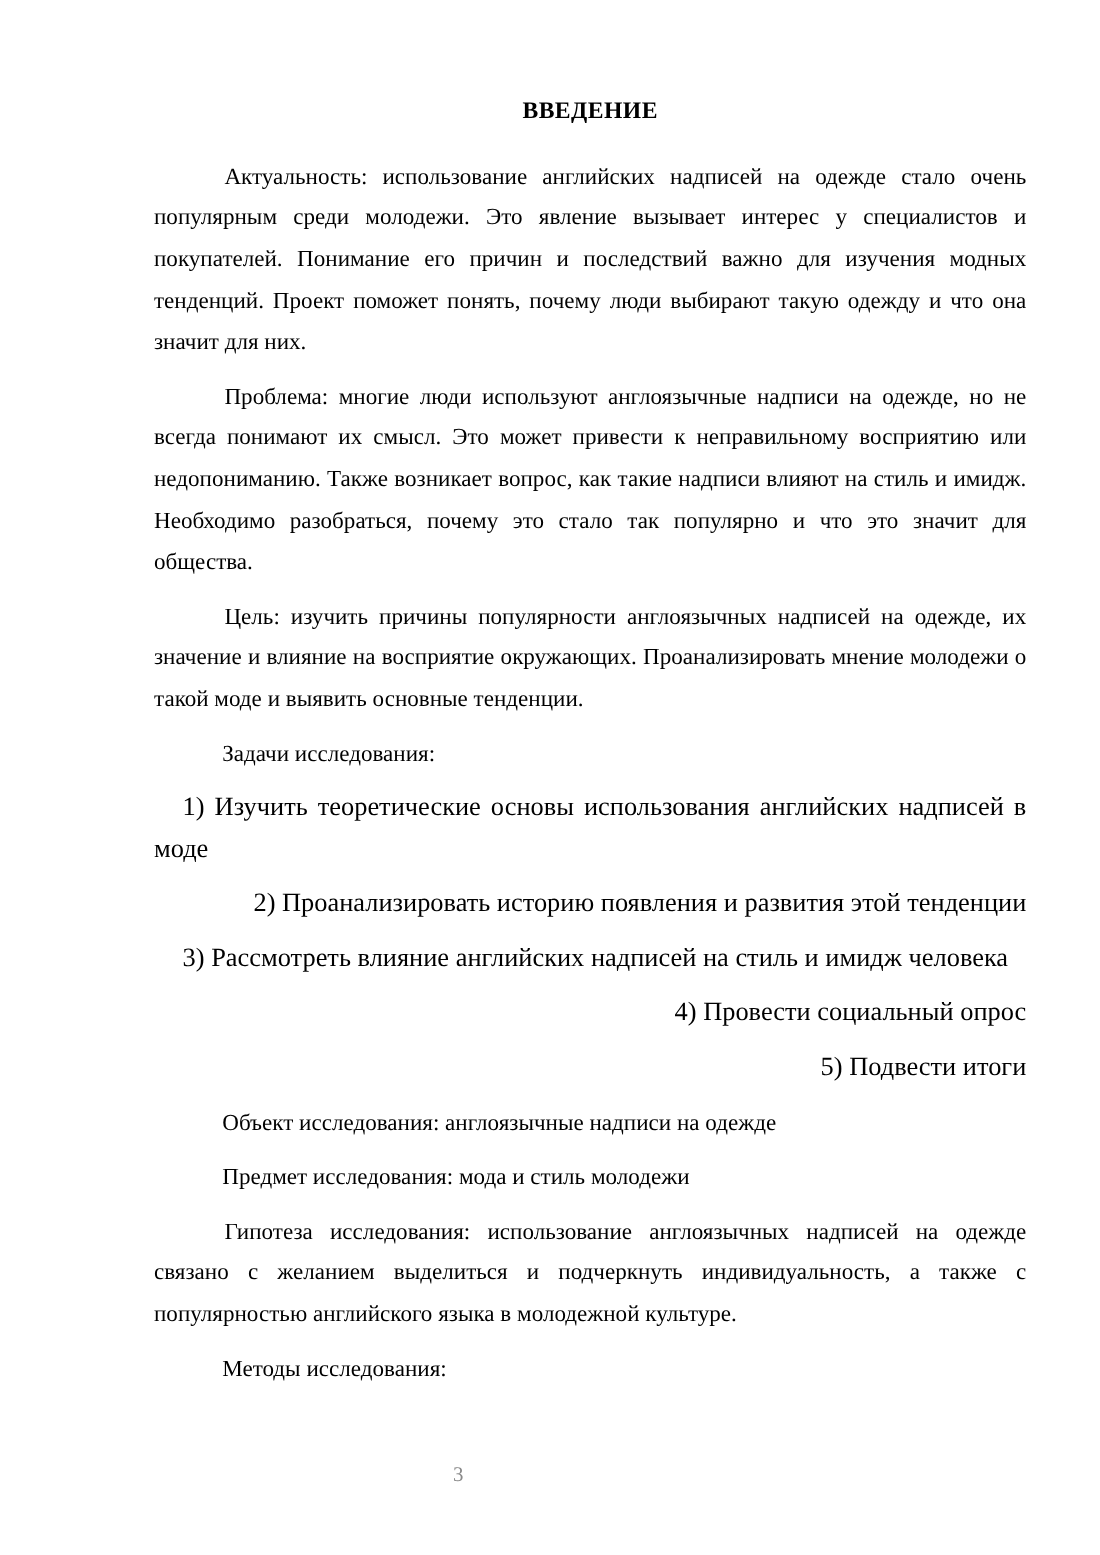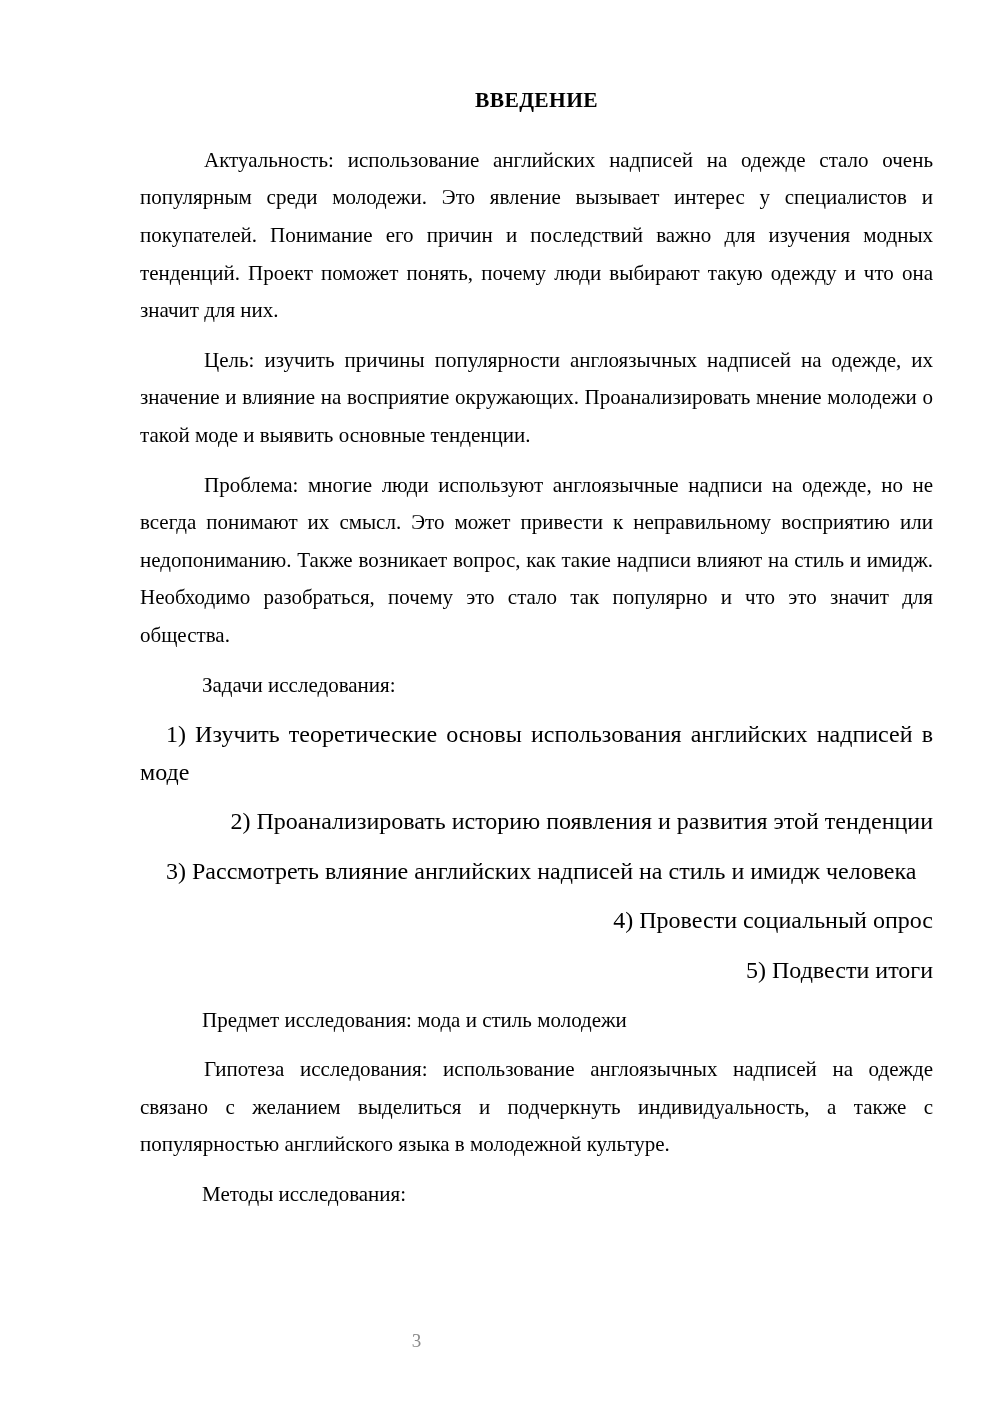--- a/index.html
+++ b/index.html
@@ -78,36 +78,37 @@
 <body>
 
 <div class="page">
 
   <div class="content">
 
     <h1 class="doc-title">ВВЕДЕНИЕ</h1>
 
     <p class="para">Актуальность: использование английских надписей на одежде стало очень популярным среди молодежи. Это явление вызывает интерес у специалистов и покупателей. Понимание его причин и последствий важно для изучения модных тенденций. Проект поможет понять, почему люди выбирают такую одежду и что она значит для них.</p>
 
+    <p class="para">Проблема: многие люди используют англоязычные надписи на одежде, но не всегда понимают их смысл. Это может привести к неправильному восприятию или недопониманию. Также возникает вопрос, как такие надписи влияют на стиль и имидж. Необходимо разобраться, почему это стало так популярно и что это значит для общества.</p>
+
     <p class="para">Цель: изучить причины популярности англоязычных надписей на одежде, их значение и влияние на восприятие окружающих. Проанализировать мнение молодежи о такой моде и выявить основные тенденции.</p>
-
-    <p class="para">Проблема: многие люди используют англоязычные надписи на одежде, но не всегда понимают их смысл. Это может привести к неправильному восприятию или недопониманию. Также возникает вопрос, как такие надписи влияют на стиль и имидж. Необходимо разобраться, почему это стало так популярно и что это значит для общества.</p>
 
     <p class="labelled">Задачи исследования:</p>
 
     <p class="list-item">1) Изучить теоретические основы использования английских надписей в моде</p>
 
     <p class="list-item tight">2) Проанализировать историю появления и развития этой тенденции</p>
 
     <p class="list-item">3) Рассмотреть влияние английских надписей на стиль и имидж человека</p>
 
     <p class="list-item tight">4) Провести социальный опрос</p>
 
     <p class="list-item tight">5) Подвести итоги</p>
 
+    <p class="labelled">Объект исследования: англоязычные надписи на одежде</p>
 
     <p class="labelled">Предмет исследования: мода и стиль молодежи</p>
 
     <p class="para">Гипотеза исследования: использование англоязычных надписей на одежде связано с желанием выделиться и подчеркнуть индивидуальность, а также с популярностью английского языка в молодежной культуре.</p>
 
     <p class="labelled">Методы исследования:</p>
 
   </div>
 
   <div class="page-number">3</div>

